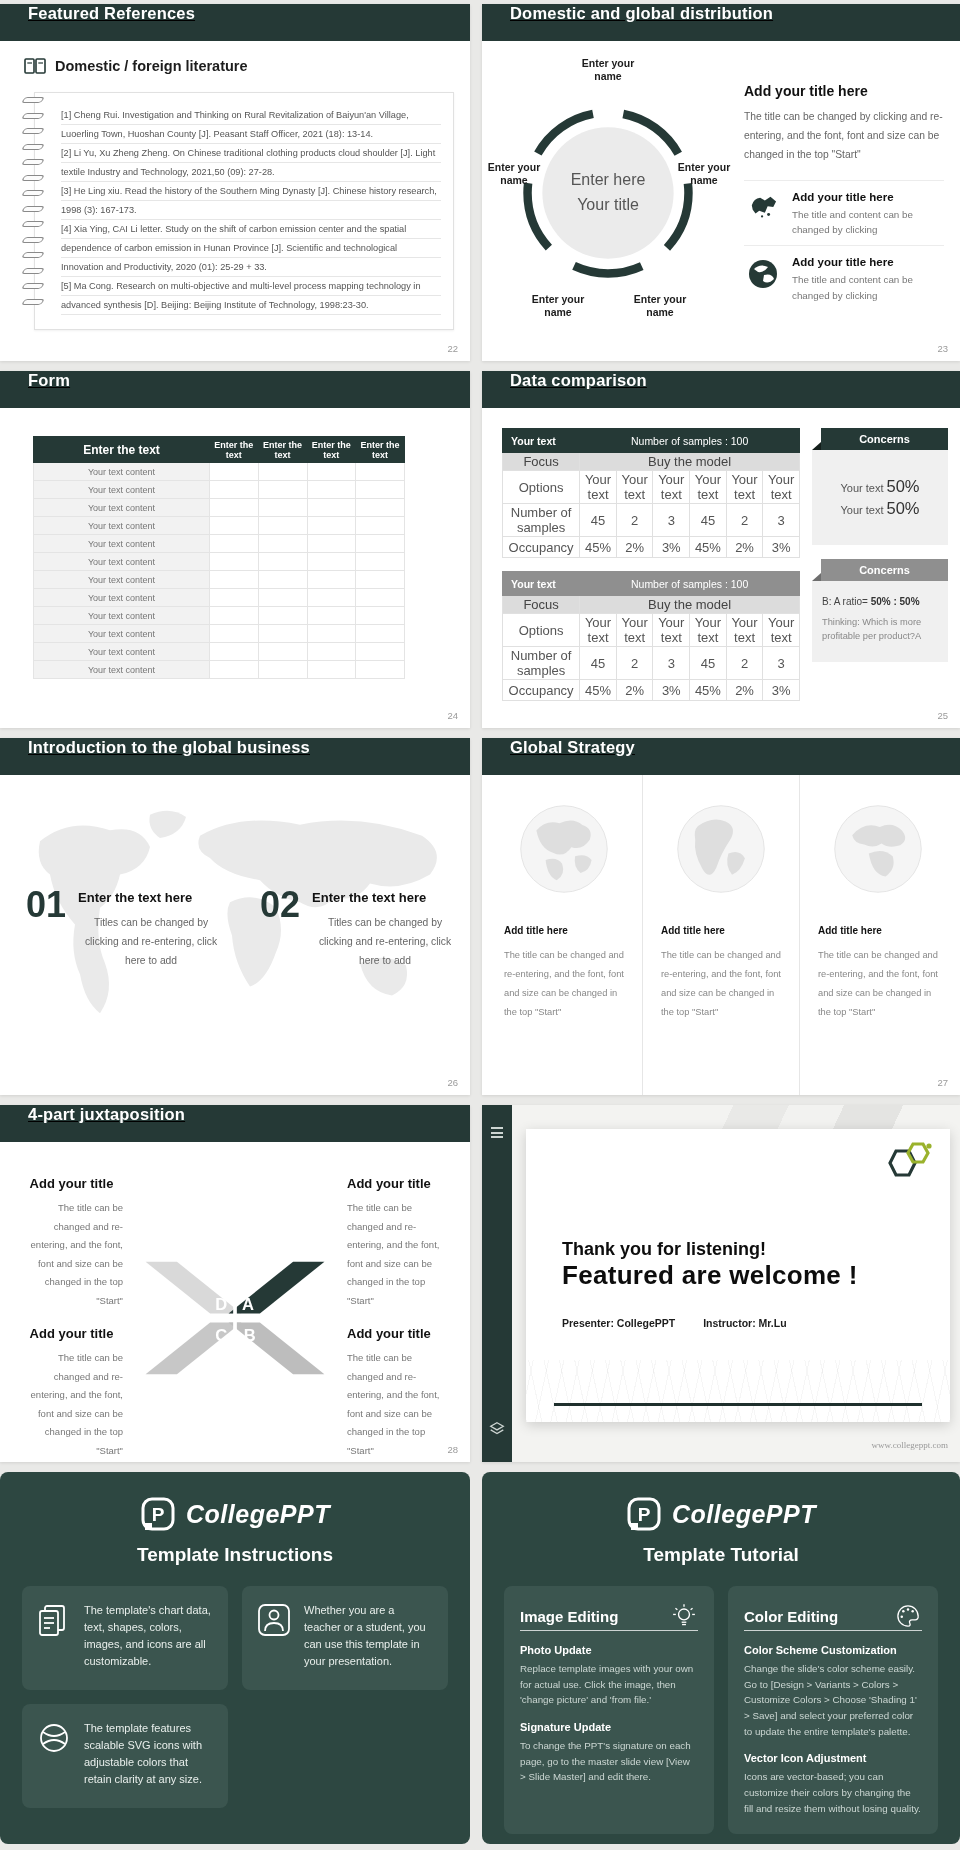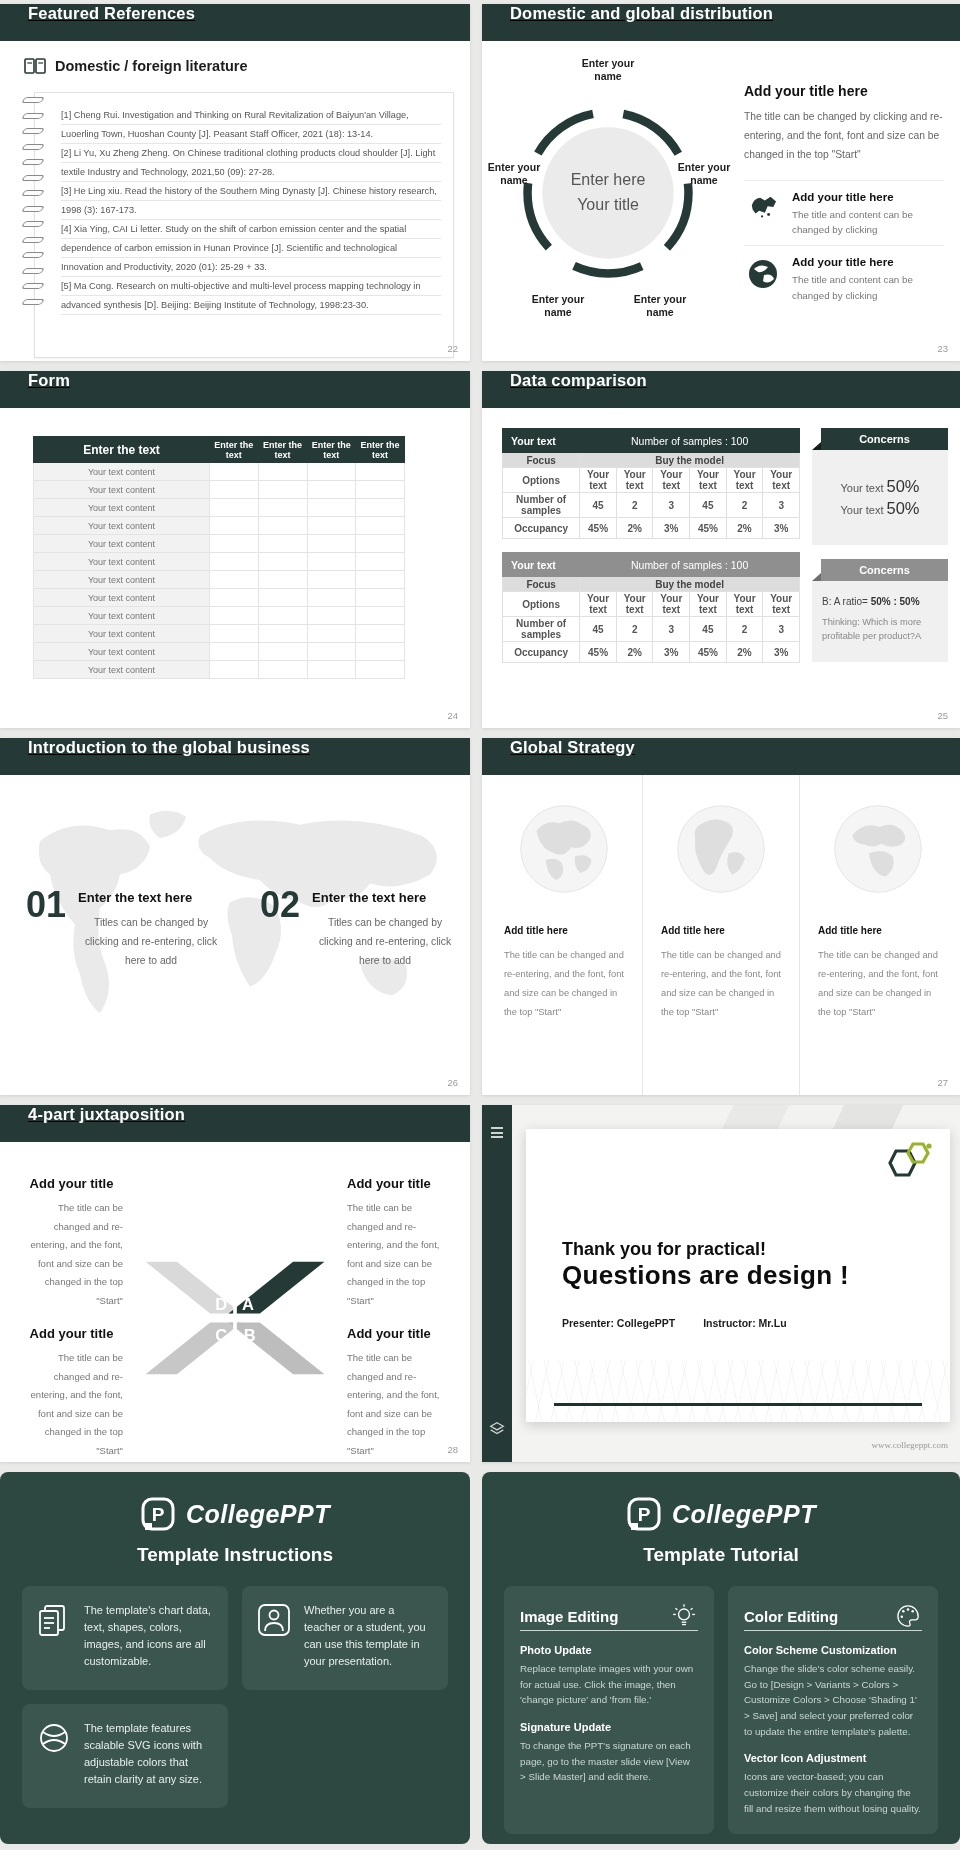--- a/index.html
+++ b/index.html
@@ -14,21 +14,21 @@
   body{width:960px;background:#e9e9e7;font-family:"Liberation Sans",sans-serif;}
   .grid{display:grid;grid-template-columns:470px 478px;grid-template-rows:repeat(4,357px) 372px;gap:10px 12px;padding:4px 0 4px;}
   .slide{background:#fff;position:relative;overflow:hidden;box-shadow:0 1px 3px rgba(0,0,0,.10);}
   .shead{height:37px;background:var(--dark);display:flex;align-items:flex-start;padding:0 28px;text-decoration:underline;}
   .shead h2{color:#fff;font-size:16.5px;margin:0;font-weight:bold;letter-spacing:.2px;}
   .pagenum{position:absolute;right:12px;bottom:7px;font-size:9.5px;color:#9a9a9a;}
 
   
   .ref-heading{display:flex;align-items:center;gap:9px;margin:17px 0 18px 24px;font-size:14.5px;font-weight:bold;color:#1d1d1d;}
   .book-ic{width:22px;height:16px;}
-  .ref-card{position:relative;margin:0 16px 0 34px;border:1px solid #e1e1e1;background:#fff;height:266px;padding:13px 12px 10px 26px;box-shadow:0 1px 2px rgba(0,0,0,.06);}
+  .ref-card{position:relative;margin:0 16px 0 34px;border:1px solid #e1e1e1;background:#fff;height:238px;padding:13px 12px 10px 26px;box-shadow:0 1px 2px rgba(0,0,0,.06);}
   .spiral{position:absolute;left:-12px;top:4px;display:flex;flex-direction:column;gap:9.5px;}
   .coil{width:20px;height:6px;border:1.5px solid #8a8a8a;border-radius:3px;background:#fcfcfc;transform:skewX(-32deg);}
   .ref-text{font-size:9.2px;color:#555;line-height:19px;background:repeating-linear-gradient(to bottom,transparent 0,transparent 18px,#e6e6e6 18px,#e6e6e6 19px);}
   .ref-line{margin:0;}
 
   
   .dist-body{display:flex;height:320px;}
   .wheel-wrap{position:relative;width:260px;height:312px;flex:none;}
   .wheel-svg{position:absolute;left:36px;top:62px;width:180px;height:180px;}
   .wheel-center{position:absolute;left:126px;top:152px;transform:translate(-50%,-50%);text-align:center;font-size:16px;color:#555;line-height:1.55;white-space:nowrap;}
@@ -50,21 +50,21 @@
   .form-table{border-collapse:collapse;width:372px;margin:28px 0 0 33px;padding-left:24px;}
   .form-table th{background:var(--dark);border:1px solid var(--dark);color:#fff;font-weight:bold;height:26px;font-size:9px;}
   .form-table th.first{font-size:12px;width:176px;}
   .form-table td{border:1px solid #e4e4e4;height:18px;font-size:9px;color:#777;text-align:center;padding:0;}
   .form-table td.first{background:#f2f2f2;}
 
   
   .comp-body{display:flex;gap:12px;padding:20px 12px 0 20px;height:320px;}
   .comp-left{width:298px;flex:none;display:flex;flex-direction:column;gap:13px;}
   .ct{border-collapse:collapse;width:100%;}
-  .ct th,.ct td{border:1px solid #e0e0e0;font-size:10px;color:#555;text-align:center;padding:1px 2px;font-weight:bold;}
+  .ct th,.ct td{border:1px solid #e0e0e0;font-size:13px;color:#555;text-align:center;padding:1px 2px;}
   .ct .ct-name{background:var(--dark);border-color:var(--dark);color:#fff;font-size:10.5px;font-weight:bold;text-align:left;padding-left:8px;width:26%;height:24px;}
   .ct .ct-samples{background:var(--dark);border-color:var(--dark);color:#fff;font-size:10.5px;font-weight:normal;}
   .ct.gray .ct-name,.ct.gray .ct-samples{background:var(--gray);border-color:var(--gray);}
   .ct .ct-focus td{background:#dcdcdc;height:15px;color:#444;}
   .ct .ct-label{color:#555;}
   .ct tr.data-row td{height:21px;}
   .comp-right{flex:1;display:flex;flex-direction:column;gap:14px;}
   .concern{display:flex;flex-direction:column;}
   .concern-head{position:relative;background:var(--dark);color:#fff;text-align:center;font-size:11px;font-weight:bold;padding:5px 0;margin-left:9px;}
   .concern-head::after{content:"";position:absolute;left:-9px;top:100%;margin-top:-0px;border-top:7px solid #121f1c;border-left:9px solid transparent;transform:translateY(-7px);left:0;margin-left:-9px;border-top-color:transparent;border-right:9px solid #121f1c;border-bottom:7px solid transparent;top:auto;bottom:-7px;display:none;}
@@ -583,22 +583,22 @@
         <path d="M10,3 L17,7 L10,11 L3,7 Z" fill="none" stroke="#cdd5d2" stroke-width="1.4"></path>
         <path d="M3,11 L10,15 L17,11" fill="none" stroke="#cdd5d2" stroke-width="1.4"></path>
       </svg>
     </div>
     <div class="tcard">
       <svg class="hexlogo" viewBox="0 0 62 46">
         <polygon points="22,10 35,10 41,22 35,34 22,34 16,22" fill="none" stroke="#253936" stroke-width="3.2"></polygon>
         <polygon points="39,3 49,3 54,12 49,21 39,21 34,12" fill="none" stroke="#9ab22c" stroke-width="3.2"></polygon>
         <circle cx="55" cy="5" r="2.6" fill="#9ab22c"></circle>
       </svg>
-      <div class="t1">Thank you for practical!</div>
-      <div class="t2">Questions are design !</div>
+      <div class="t1">Thank you for listening!</div>
+      <div class="t2">Featured are welcome !</div>
       <div class="tpres">
         <span>Presenter: CollegePPT</span>
         <span>Instructor: Mr.Lu</span>
       </div>
       <div class="tgrid"></div>
       <div class="tbar"></div>
     </div>
     <div class="turl">www.collegeppt.com</div>
   </section>
 

